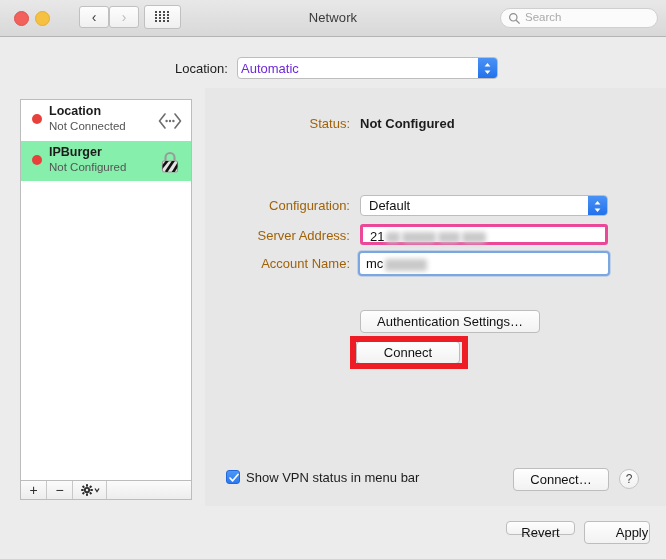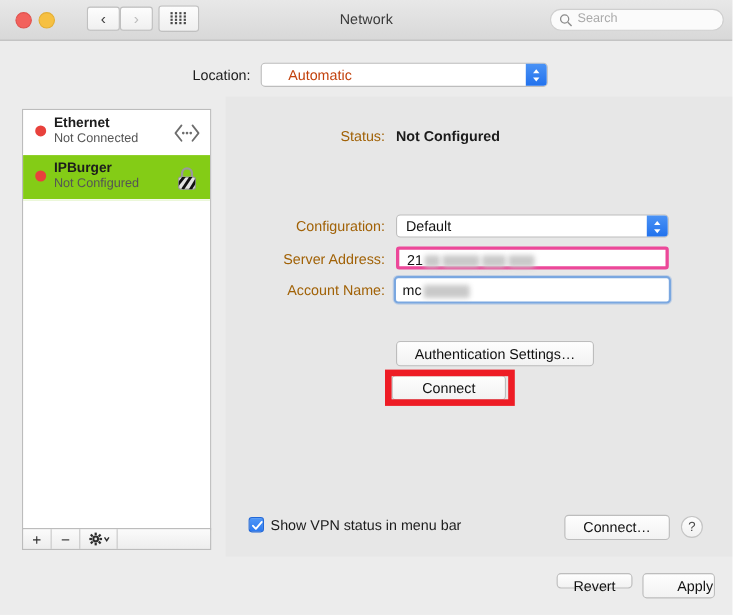--- a/index.html
+++ b/index.html
@@ -119,23 +119,23 @@
     position: absolute;
     left: 237px; top: 57px;
     width: 261px; height: 22px;
     background: #ffffff;
     border: 1px solid #bdbdbd;
     border-radius: 4px;
     box-sizing: border-box;
   }
   #location-popup .pv {
     position: absolute;
-    left: 24px; top: 3px;
-    font-size: 13px;
-    color: #c2410c;
+    left: 3px; top: 3px;
+    font-size: 13px;
+    color: #6d28d9;
   }
   .popup-arrows {
     position: absolute;
     right: 0; top: 0;
     width: 19px; height: 100%;
     background: linear-gradient(to bottom, #4a92f5, #2272ed);
     border-radius: 0 3px 3px 0;
   }
   .popup-arrows svg { position: absolute; left: 5px; top: 4px; }
 
@@ -148,21 +148,21 @@
     border: 1px solid #bcbcbc;
     box-sizing: border-box;
     overflow: hidden;
   }
   .service-row {
     position: relative;
     height: 41px;
     box-sizing: border-box;
     border-bottom: 1px solid #ffffff;
   }
-  .service-row.selected { background: #84cc16; }
+  .service-row.selected { background: #86efac; }
   .status-dot {
     position: absolute;
     left: 11px; top: 14px;
     width: 10px; height: 10px;
     border-radius: 50%;
     background: #e8413c;
   }
   .svc-name {
     position: absolute;
     left: 28px; top: 4px;
@@ -387,21 +387,21 @@
         <path d="M4.5 1 L7.4 4.6 L1.6 4.6 Z" fill="#ffffff"></path>
         <path d="M4.5 12 L7.4 8.4 L1.6 8.4 Z" fill="#ffffff"></path>
       </svg>
     </span>
   </div>
 
   <div id="service-list">
 
     <div class="service-row">
       <span class="status-dot"></span>
-      <span class="svc-name">Ethernet</span>
+      <span class="svc-name">Location</span>
       <span class="svc-sub">Not Connected</span>
       <svg class="svc-icon" viewBox="0 0 30 28">
         <path d="M10 7 L4.5 14 L10 21" fill="none" stroke="#6d6d6d" stroke-width="1.6" stroke-linecap="round" stroke-linejoin="round"></path>
         <path d="M20 7 L25.5 14 L20 21" fill="none" stroke="#6d6d6d" stroke-width="1.6" stroke-linecap="round" stroke-linejoin="round"></path>
         <circle cx="11.6" cy="14" r="1.2" fill="#6d6d6d"></circle>
         <circle cx="15" cy="14" r="1.2" fill="#6d6d6d"></circle>
         <circle cx="18.4" cy="14" r="1.2" fill="#6d6d6d"></circle>
       </svg>
     </div>
 

